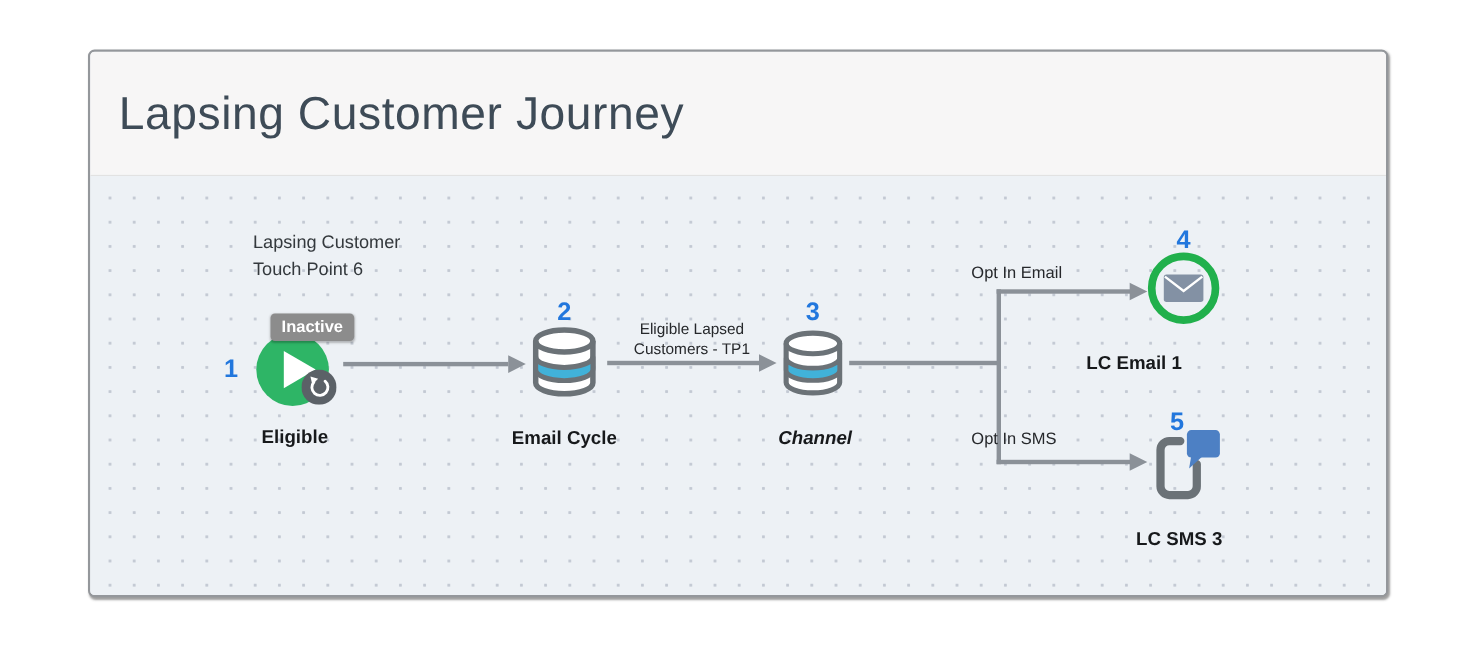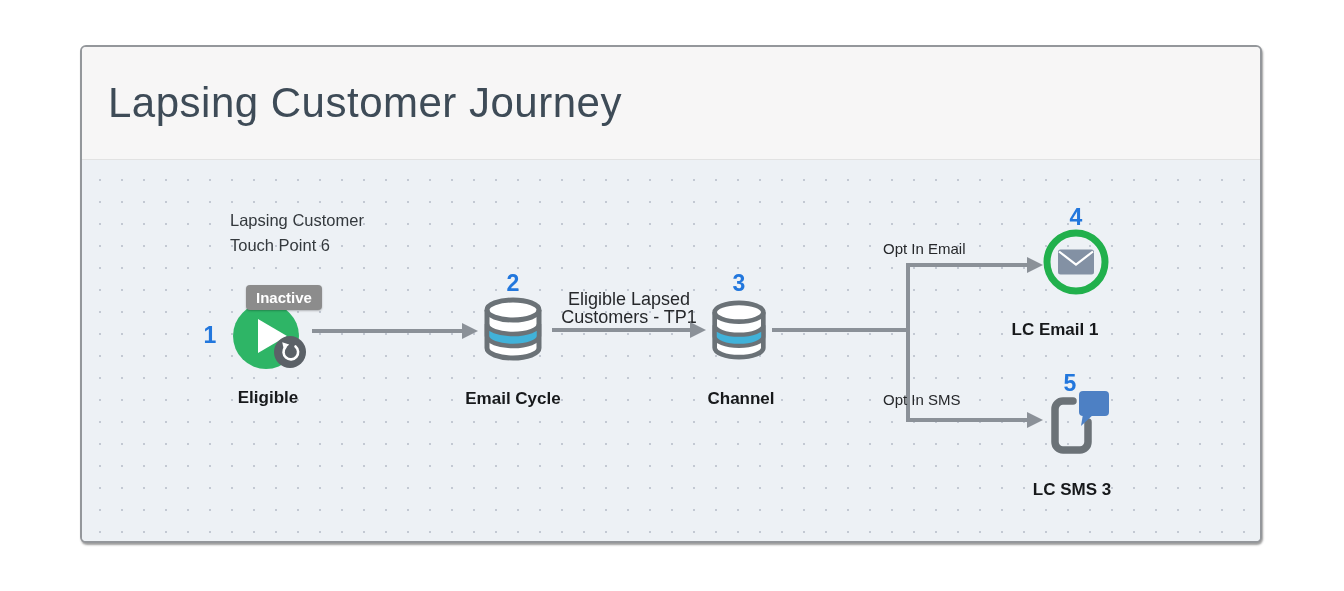--- a/index.html
+++ b/index.html
@@ -16,21 +16,21 @@
   
   .conn{position:absolute;background:#8b9198;}
   .conn-h{height:4px;}
   .conn-v{width:4px;}
   .arrowhead{position:absolute;width:0;height:0;border-top:8px solid transparent;
     border-bottom:8px solid transparent;border-left:16px solid #8b9198;}
   
   .node-number{position:absolute;width:40px;text-align:center;font-size:23px;font-weight:700;color:#2277dd;}
   .node-label{position:absolute;width:130px;text-align:center;font-size:17px;font-weight:700;color:#17191b;}
   .edge-label{position:absolute;width:160px;text-align:left;font-size:15px;color:#26282b;}
-  .edge-label-2l{position:absolute;width:170px;text-align:center;font-size:18px;color:#26282b;line-height:18px;}
+  .edge-label-2l{position:absolute;width:170px;text-align:center;font-size:14px;color:#26282b;line-height:18px;}
   .annotation{position:absolute;font-size:16.5px;color:#34393d;line-height:25px;}
   .badge{position:absolute;background:#8c8c8c;color:#ffffff;font-size:15px;font-weight:700;
     padding:4px 10px;border-radius:4px;box-shadow:0 1px 2px rgba(0,0,0,.25);z-index:5;}
   .node-icon{position:absolute;cursor:pointer;}
   .play-circle{width:66px;height:66px;border-radius:50%;background:#2eb566;position:relative;}
   .mini-badge{position:absolute;z-index:4;}
 </style>
 </head>
 <body>
 
@@ -85,42 +85,42 @@
     <div class="arrowhead" style="left:608px;top:162px;"></div>
 
     <div class="node-number" style="left:637px;top:110px;">3</div>
     <div class="node-icon" style="left:628px;top:139px;">
       <svg width="58" height="62" viewBox="0 0 62 64">
         <path d="M5 13 C5 7.5 16.6 3 31 3 C45.4 3 57 7.5 57 13 L57 51 C57 56.5 45.4 61 31 61 C16.6 61 5 56.5 5 51 Z" fill="#ffffff" stroke="#6b7277" stroke-width="5" stroke-linejoin="round"></path>
         <path d="M5 13 C5 18.5 16.6 23 31 23 C45.4 23 57 18.5 57 13" fill="none" stroke="#6b7277" stroke-width="5"></path>
         <path d="M5 27 C5 32.5 16.6 37 31 37 C45.4 37 57 32.5 57 27 L57 39 C57 44.5 45.4 49 31 49 C16.6 49 5 44.5 5 39 Z" fill="#41b2d9" stroke="#6b7277" stroke-width="4.5"></path>
       </svg>
     </div>
-    <div class="node-label" style="left:594px;top:229px;">Channel</div>
+    <div class="node-label" style="left:594px;top:229px;font-style:italic;">Channel</div>
 
     <div class="conn conn-h" style="left:690px;top:168px;width:136px;"></div>
     <div class="conn conn-v" style="left:824px;top:103px;height:159px;"></div>
 
     <div class="edge-label" style="left:801px;top:80px;">Opt In Email</div>
     <div class="conn conn-h" style="left:824px;top:103px;width:122px;"></div>
     <div class="arrowhead" style="left:945px;top:97px;"></div>
 
     <div class="edge-label" style="left:801px;top:231px;">Opt In SMS</div>
     <div class="conn conn-h" style="left:824px;top:258px;width:122px;"></div>
     <div class="arrowhead" style="left:945px;top:252px;"></div>
 
     <div class="node-number" style="left:974px;top:44px;">4</div>
     <div class="node-icon" style="left:961px;top:69px;">
       <svg width="66" height="66" viewBox="0 0 66 66">
         <circle cx="33" cy="33" r="29" fill="none" stroke="#21b04c" stroke-width="7"></circle>
         <rect x="15" y="20.5" width="36" height="25" rx="2.5" fill="#8391a4"></rect>
         <path d="M16 22.5 L33 35.5 L50 22.5" fill="none" stroke="#ffffff" stroke-width="2.2"></path>
       </svg>
     </div>
-    <div class="node-label" style="left:908px;top:160px;">LC Email 1</div>
+    <div class="node-label" style="left:884px;top:160px;">LC Email 1</div>
 
     <div class="node-number" style="left:968px;top:210px;">5</div>
     <div class="node-icon" style="left:962px;top:229px;">
       <svg width="68" height="74" viewBox="0 0 68 74">
         <path d="M44 33 L44 53 C44 57.4 40.4 61 36 61 L19 61 C14.6 61 11 57.4 11 53 L11 20 C11 15.6 14.6 12 19 12 L29 12" fill="none" stroke="#6b7277" stroke-width="7.5" stroke-linecap="round"></path>
         <rect x="35" y="2" width="30" height="25" rx="4" fill="#4d80c4"></rect>
         <path d="M39 25 L50 25 L37 37 Z" fill="#4d80c4"></path>
       </svg>
     </div>
     <div class="node-label" style="left:925px;top:320px;">LC SMS 3</div>

